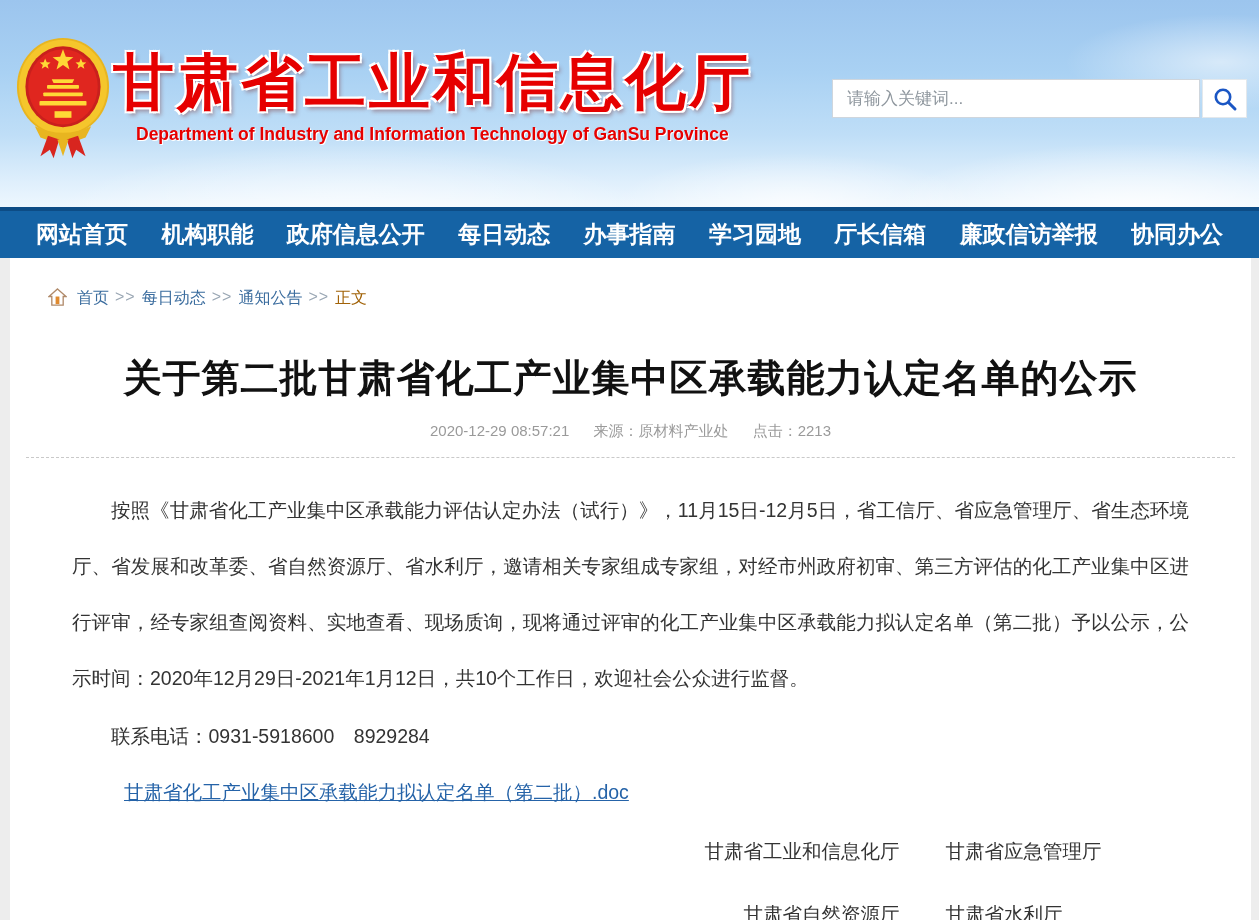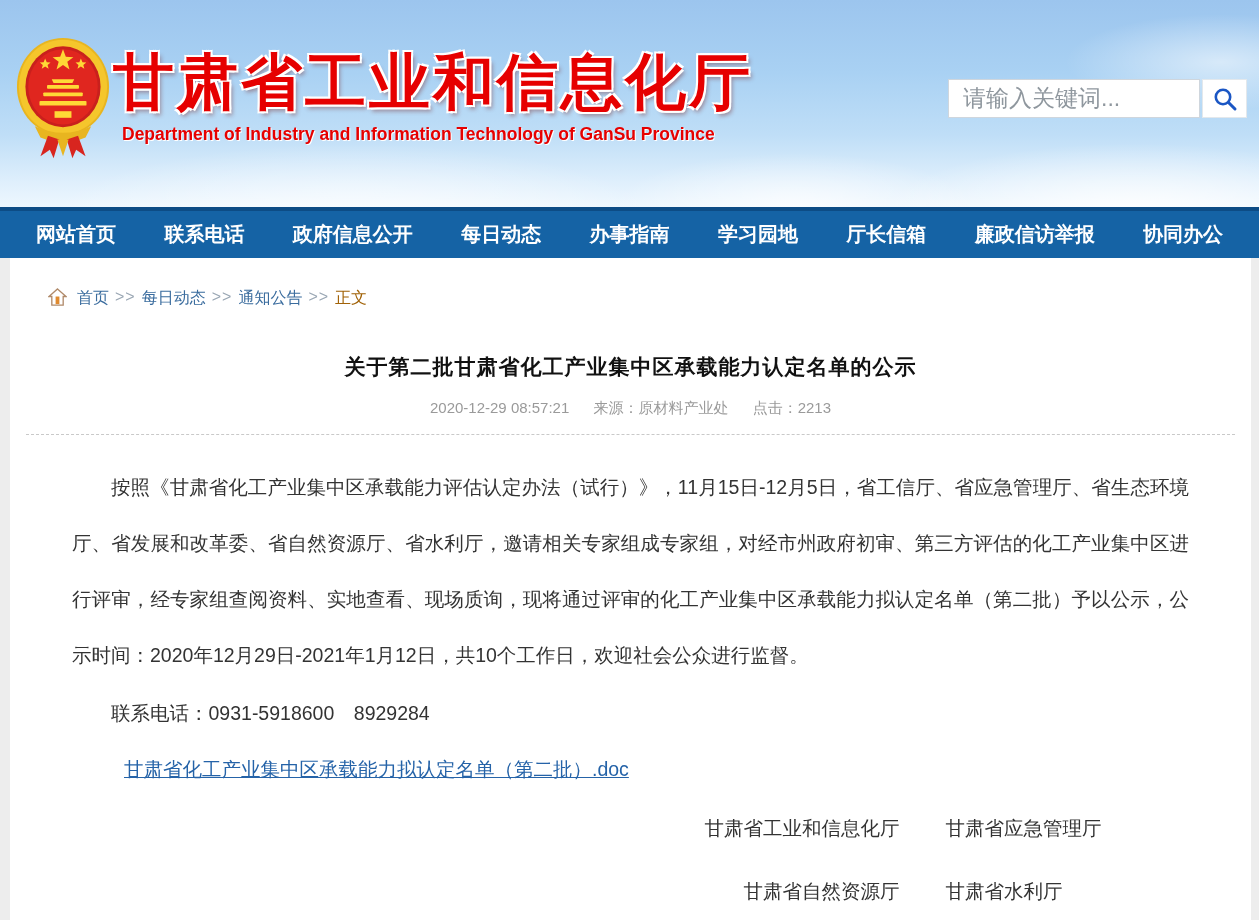--- a/index.html
+++ b/index.html
@@ -16,53 +16,53 @@
       linear-gradient(180deg,#9cc5ee 0%,#a9d1f3 35%,#bfdef7 65%,#dfeffc 88%,#eef7fe 100%);
   }
   .emblem{ position:absolute; left:16px; top:36px; width:94px; height:126px; }
   .site-title{
     position:absolute; left:113px; top:42px;
     font-size:61px; font-weight:bold; letter-spacing:3px; color:#e60000;
     text-shadow:-2px -2px 0 #fff, 2px -2px 0 #fff, -2px 2px 0 #fff, 2px 2px 0 #fff, 3px 4px 4px rgba(120,40,40,.45);
     white-space:nowrap;
   }
   .site-subtitle{
-    position:absolute; left:122px; top:124px;
+    position:absolute; left:136px; top:124px;
     font-size:17.5px; font-weight:bold; color:#e60000;
     text-shadow:1px 1px 0 #fff; white-space:nowrap;
   }
   .search{ position:absolute; right:12px; top:79px; display:flex; align-items:center; }
   .search input{
-    width:252px; height:39px; border:1px solid #cfd6dd; background:#fff;
-    font-size:23px; color:#555; padding:12px 14px; outline:none;
+    width:368px; height:39px; border:1px solid #cfd6dd; background:#fff;
+    font-size:17px; color:#555; padding:12px 14px; outline:none;
   }
   .search input::placeholder{ color:#8f979e; }
   .search button{
     width:45px; height:39px; margin-left:2px; background:#fff; border:1px solid #e3e8ec;
     display:flex; align-items:center; justify-content:center; cursor:pointer;
   }
 
   
   .nav{
     height:51px; background:#1563a5; border-top:4px solid #0d4c85;
     display:flex; align-items:center; justify-content:space-between; padding:0 36px;
   }
-  .nav-item{ color:#fff; font-size:20px; font-weight:bold; text-decoration:none; cursor:pointer; white-space:nowrap; }
+  .nav-item{ color:#fff; font-size:23px; font-weight:bold; text-decoration:none; cursor:pointer; white-space:nowrap; }
 
   
   .card{ background:#fff; margin:0 8px 0 10px; min-height:662px; padding-bottom:30px; }
 
   .breadcrumb{ display:flex; align-items:flex-start; padding:30px 0 0 38px; font-size:16px; }
   .breadcrumb .crumb{ color:#3a6c9e; text-decoration:none; cursor:pointer; margin:0 4px; }
   .breadcrumb .sep{ color:#9aa7b4; margin:0 2px; letter-spacing:1px; }
   .breadcrumb .current{ color:#a16207; margin-left:4px; }
   .home-icon{ width:19px; height:18px; margin-right:6px; }
 
   .article-title{
-    text-align:center; margin-top:44px; font-size:21px; font-weight:bold; color:#111;
+    text-align:center; margin-top:44px; font-size:38px; font-weight:bold; color:#111;
     letter-spacing:1px;
   }
   .article-meta{ text-align:center; margin-top:18px; font-size:15px; color:#9a9a9a; }
   .article-meta span{ margin:12px 10px; }
   .dashed-sep{ border:none; border-top:1px dashed #c9c9c9; margin:16px 16px 0 16px; }
 
   .article-body{ margin:24px 62px 0 62px; font-size:19.5px; line-height:56px; color:#333; text-align:justify; }
   .article-body .para{ text-indent:2em; }
   .contact-line{ margin:17px 62px 0 62px; font-size:19.5px; color:#333; text-indent:2em; }
   .attachment-line{ margin:29px 62px 0 62px; font-size:19.5px; text-indent:2em; }
@@ -101,21 +101,21 @@
       <svg width="26" height="26" viewBox="0 0 26 26">
         <circle cx="11" cy="11" r="7.2" fill="none" stroke="#1a56c4" stroke-width="2.6"></circle>
         <line x1="16.5" y1="16.5" x2="23" y2="23" stroke="#1a56c4" stroke-width="3" stroke-linecap="round"></line>
       </svg>
     </button>
   </div>
 </div>
 
 <div class="nav">
   <a class="nav-item">网站首页</a>
-  <a class="nav-item">联系电话</a>
+  <a class="nav-item">机构职能</a>
   <a class="nav-item">政府信息公开</a>
   <a class="nav-item">每日动态</a>
   <a class="nav-item">办事指南</a>
   <a class="nav-item">学习园地</a>
   <a class="nav-item">厅长信箱</a>
   <a class="nav-item">廉政信访举报</a>
   <a class="nav-item">协同办公</a>
 </div>
 
 <div class="card">

